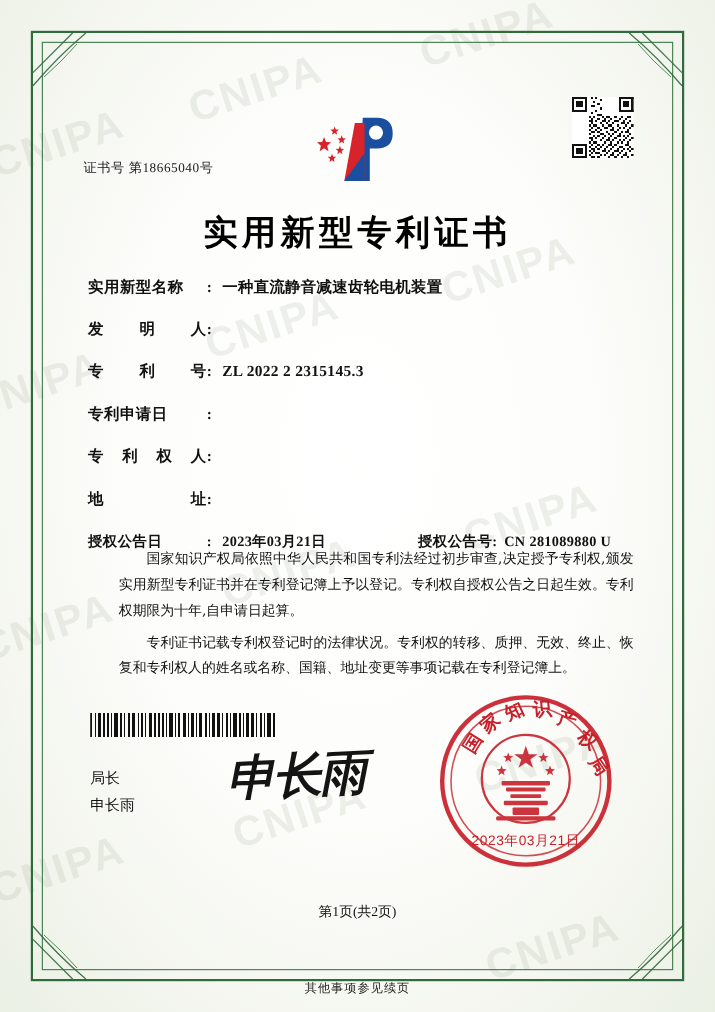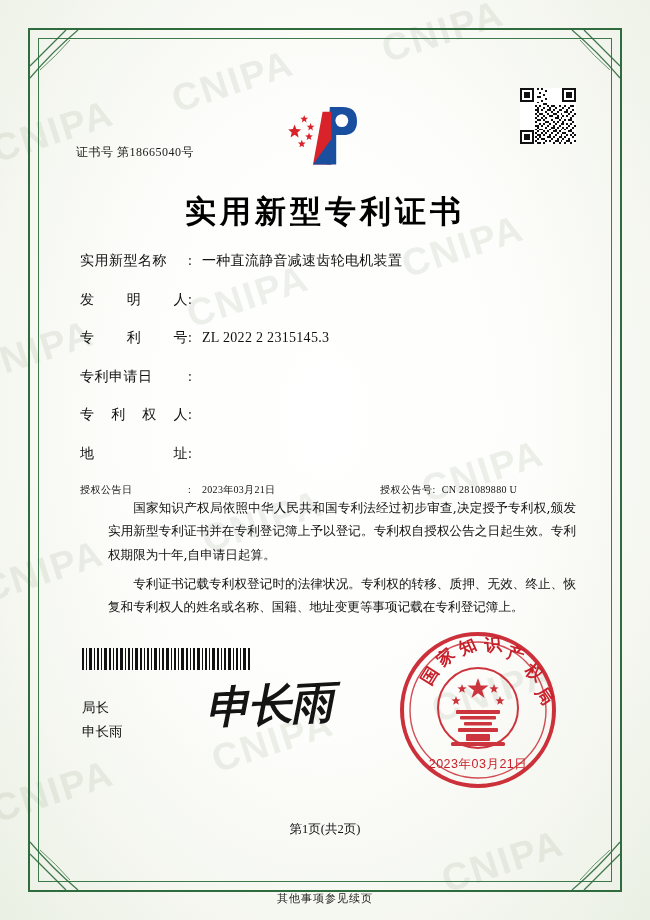--- a/index.html
+++ b/index.html
@@ -113,20 +113,21 @@
     letter-spacing: 4px;
     color: #000;
     font-family: "DejaVu Serif", "Liberation Serif", serif;
   }
 
   .fields {
     position: absolute;
     left: 24px;
     right: 6px;
     top: 196px;
+    font-weight: bold;
   }
   .field-row {
     display: flex;
     align-items: baseline;
     margin-bottom: 20.5px;
     font-size: 14px;
     color: #111;
   }
   .f-label {
     width: 108px;
@@ -141,21 +142,21 @@
     flex: 0 0 10px;
     margin-right: 4px;
   }
   .f-value {
     flex: 1 1 auto;
     letter-spacing: 0.3px;
   }
   .row-split {
     display: flex;
     align-items: flex-end;
-    font-size: 10px;
+    font-size: 13px;
     color: #111;
     margin-bottom: 20px;
   }
   .split-left {
     display: flex;
     align-items: baseline;
     width: 300px;
     flex: 0 0 300px;
   }
   .split-right {

